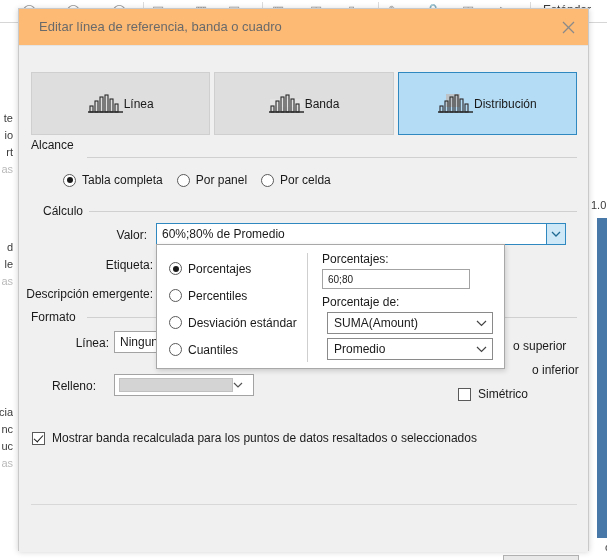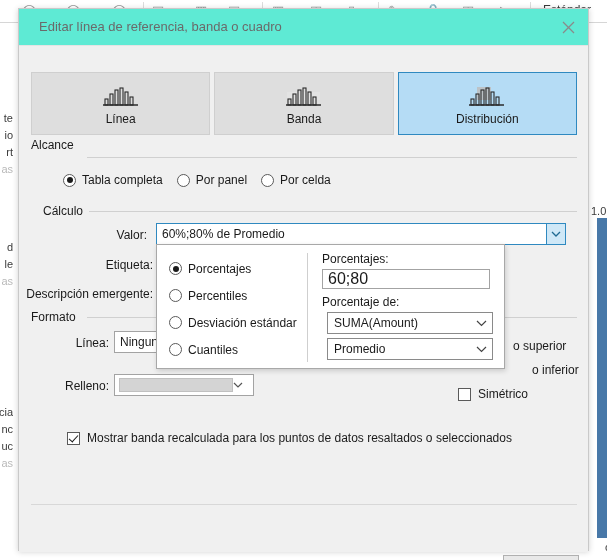--- a/index.html
+++ b/index.html
@@ -90,21 +90,21 @@
     width: 571px;
     height: 543px;
     background: #f0f0f0;
     border: 1px solid #c9c9c9;
     box-shadow: 0 1px 6px rgba(0,0,0,0.18);
     box-sizing: border-box;
   }
   .dlg-titlebar {
     position: relative;
     height: 36px;
-    background: #5eead4;
+    background: #fdba74;
     border-bottom: 1px solid #e4e4e4;
   }
   .dlg-title {
     position: absolute;
     left: 20px;
     top: 10px;
     font-size: 13px;
     color: #6a6a6a;
     white-space: nowrap;
   }
@@ -133,21 +133,21 @@
     width: 546px;
     height: 63px;
     display: flex;
     gap: 4px;
   }
   .type-btn {
     flex: 1 1 0;
     background: #dedede;
     border: 1px solid #cfcfcf;
     display: flex;
-    flex-direction: column;
+    flex-direction: row;
     align-items: center;
     justify-content: center;
     cursor: pointer;
     box-sizing: border-box;
   }
   .type-btn.selected {
     background: #b5dcf5;
     border: 1px solid #2f89c0;
   }
   .type-icon {
@@ -330,28 +330,28 @@
     left: 165px; top: 7px;
     width: 176px;
   }
   .popup-sub-label {
     font-size: 12px;
     color: #1a1a1a;
     margin-bottom: 3px;
     white-space: nowrap;
   }
   .popup-text {
-    width: 168px; height: 20px;
+    width: 148px; height: 20px;
     border: 1px solid #a3a3a3;
     box-sizing: border-box;
     background: #ffffff;
     display: flex;
     align-items: center;
     padding-left: 5px;
-    font-size: 16px;
+    font-size: 10px;
     margin-bottom: 6px;
   }
   .popup-combo {
     width: 166px; height: 22px;
     border: 1px solid #8a8a8a;
     box-sizing: border-box;
     background: #ffffff;
     display: flex;
     align-items: center;
     margin: 0 0 4px 5px;
@@ -431,21 +431,21 @@
   <span class="bg-left-text" style="top:138px;">rt</span>
   <span class="bg-left-text dim" style="top:155px;">as</span>
   <span class="bg-left-text" style="top:233px;">d</span>
   <span class="bg-left-text" style="top:250px;">le</span>
   <span class="bg-left-text dim" style="top:267px;">as</span>
   <span class="bg-left-text" style="top:398px;">cia</span>
   <span class="bg-left-text" style="top:415px;">nc</span>
   <span class="bg-left-text" style="top:432px;">uc</span>
   <span class="bg-left-text dim" style="top:449px;">as</span>
 
-  <span class="bg-right-label" style="left:591px; top:205px;">1.0</span>
+  <span class="bg-right-label" style="left:591px; top:199px;">1.0</span>
   <div class="bg-blue-bar" style="top:218px; height:320px;"></div>
   <span class="bg-bottom-text" style="left:591px; top:541px;">ow</span>
 </div>
 
 <div id="dialog">
 
   <div class="dlg-titlebar">
     <span class="dlg-title">Editar línea de referencia, banda o cuadro</span>
     <span class="dlg-close">
       <svg width="13" height="13" viewBox="0 0 13 13" aria-hidden="true">
@@ -548,39 +548,39 @@
     <span class="field-label" style="left:34px; top:290px; width:56px;">Línea:</span>
     <div class="combo" style="left:95px; top:285px; width:140px; height:22px;">
       <span class="combo-value">Ninguno</span>
       <span class="combo-arrow">
         <svg width="10" height="7" viewBox="0 0 10 7" aria-hidden="true">
           <polyline points="1,1 5,5 9,1" fill="none" stroke="#555" stroke-width="1.2"></polyline>
         </svg>
       </span>
     </div>
 
-    <span class="field-label" style="left:20px; top:333px; width:70px;">Relleno:</span>
+    <span class="field-label" style="left:20px; top:333px; width:70px;text-align:center;">Relleno:</span>
     <div class="swatch-combo" style="left:95px; top:328px; width:140px; height:22px;">
       <span class="swatch"></span>
       <span class="combo-arrow" style="width:20px;">
         <svg width="10" height="7" viewBox="0 0 10 7" aria-hidden="true">
           <polyline points="1,1 5,5 9,1" fill="none" stroke="#555" stroke-width="1.2"></polyline>
         </svg>
       </span>
     </div>
 
     <span class="field-label occluded" style="left:494px; top:293px; width:70px; text-align:left;">o superior</span>
     <span class="field-label occluded" style="left:513px; top:317px; width:70px; text-align:left;">o inferior</span>
 
     <label class="check-row" style="left:439px; top:341px;">
       <span class="check-mark"></span>
       <span class="check-text">Simétrico</span>
     </label>
 
-    <label class="check-row" style="left:13px; top:385px;margin-left:35px;">
+    <label class="check-row" style="left:13px; top:385px;">
       <span class="check-mark checked"></span>
       <span class="check-text">Mostrar banda recalculada para los puntos de datos resaltados o seleccionados</span>
     </label>
 
     <div class="footer-rule"></div>
     <div class="ok-button">Aceptar</div>
 
     <div id="calc-popup">
       <div class="popup-divider"></div>
 

